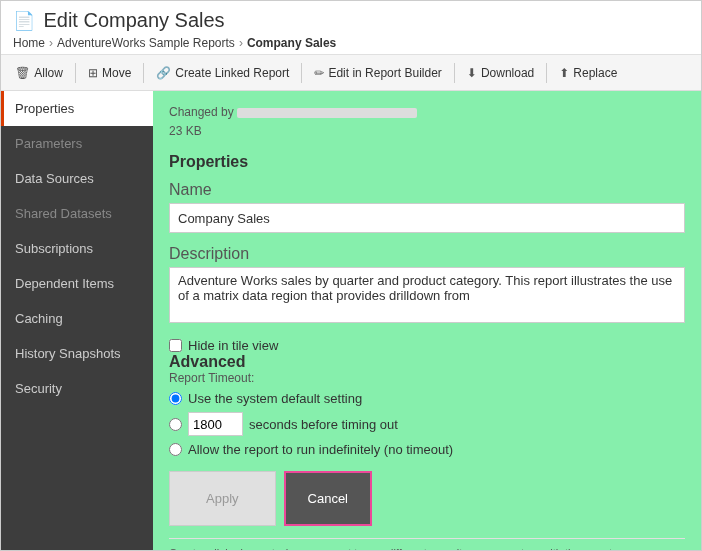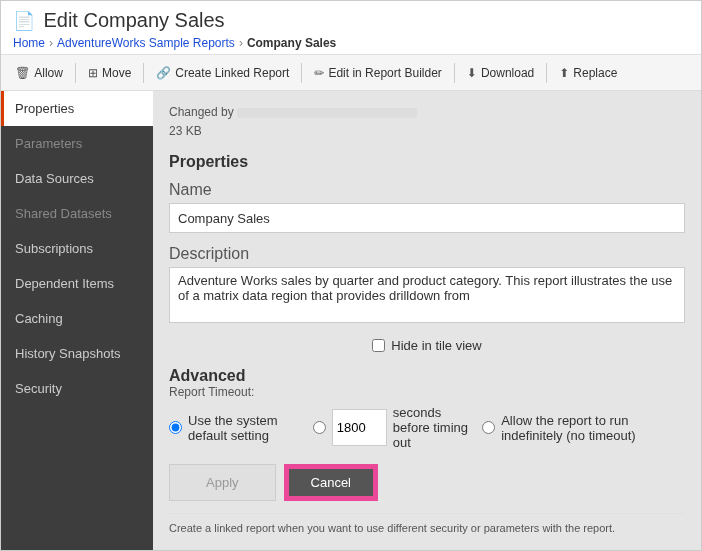--- a/index.html
+++ b/index.html
@@ -5,66 +5,66 @@
     * { box-sizing: border-box; margin: 0; padding: 0; }
     body { font-family: 'Segoe UI', Arial, sans-serif; font-size: 13px; background: #fff; color: #333; width: 702px; height: 551px; overflow: hidden; }
 
     .app-container { width: 702px; height: 551px; display: flex; flex-direction: column; border: 1px solid #ccc; }
 
     
     .header { background: #fff; padding: 8px 12px 4px 12px; border-bottom: 1px solid #e0e0e0; }
     .page-title { font-size: 20px; font-weight: 300; color: #333; display: flex; align-items: center; gap: 8px; margin-bottom: 4px; }
     .page-title-icon { font-size: 18px; color: #555; }
     .breadcrumb { font-size: 12px; color: #555; display: flex; align-items: center; gap: 4px; }
-    .breadcrumb a { color: #1d4ed8; text-decoration: none; }
+    .breadcrumb a { color: #404040; text-decoration: none; }
     .breadcrumb-sep { color: #888; }
     .breadcrumb-current { color: #333; font-weight: 600; }
 
     
     .toolbar { background: #f5f5f5; border-bottom: 1px solid #ddd; display: flex; align-items: center; padding: 0 4px; height: 36px; gap: 0; }
     .toolbar-btn { display: flex; align-items: center; gap: 4px; padding: 5px 10px; border: none; background: transparent; cursor: pointer; font-size: 12px; color: #333; height: 36px; white-space: nowrap; }
     .toolbar-btn .btn-icon { font-size: 12px; color: #555; }
     .toolbar-divider { width: 1px; background: #ccc; height: 20px; margin: 0 2px; }
 
     
     .body-container { display: flex; flex: 1; overflow: hidden; }
 
     
     .sidebar { width: 152px; background: #3d3d3d; flex-shrink: 0; display: flex; flex-direction: column; }
     .sidebar-item { padding: 10px 14px; color: #ccc; cursor: pointer; font-size: 13px; }
     .sidebar-item.active { background: #fff; color: #333; border-left: 3px solid #d83b01; padding-left: 11px; }
     .sidebar-item.disabled { color: #888; cursor: default; }
 
     
-    .main-content { flex: 1; overflow-y: auto; padding: 12px 16px; background: #e5e5e5; }
+    .main-content { flex: 1; overflow-y: auto; padding: 12px 16px; background: #86efac; }
 
     .meta-info { font-size: 12px; color: #555; margin-bottom: 12px; line-height: 1.6; }
     .meta-blur { display: inline-block; width: 180px; height: 10px; background: #ddd; border-radius: 2px; vertical-align: middle; }
 
     .section-title { font-size: 16px; font-weight: 600; color: #333; margin-bottom: 10px; }
 
     .form-group { margin-bottom: 12px; }
     .form-label { font-size: 16px; color: #555; margin-bottom: 4px; display: block; }
     .form-input { width: 100%; border: 1px solid #ccc; padding: 5px 8px; font-size: 13px; color: #333; height: 30px; outline: none; }
     .form-textarea { width: 100%; border: 1px solid #ccc; padding: 5px 8px; font-size: 13px; color: #333; height: 56px; resize: none; outline: none; font-family: inherit; }
 
-    .checkbox-row { display: flex; align-items: center; gap: 6px; margin-bottom: 14px; font-size: 13px; justify-content: center; }
+    .checkbox-row { display: flex; align-items: center; gap: 6px; font-size: 13px; }
     .checkbox-row input[type="checkbox"] { cursor: pointer; }
 
     .advanced-title { font-size: 16px; font-weight: 600; color: #333; }
     .report-timeout-label { font-size: 12px; color: #555; margin-bottom: 6px; }
 
-    .radio-group { display: flex; flex-direction: row; gap: 6px; margin-bottom: 14px; }
+    .radio-group { display: flex; flex-direction: column; gap: 6px; margin-bottom: 14px; }
     .radio-row { display: flex; align-items: center; gap: 6px; font-size: 13px; }
     .radio-row input[type="radio"] { cursor: pointer; }
-    .timeout-input { width: 55px; border: 1px solid #ccc; padding: 2px 4px; font-size: 13px; height: 37px; outline: none; }
+    .timeout-input { width: 55px; border: 1px solid #ccc; padding: 2px 4px; font-size: 13px; height: 24px; outline: none; }
 
     .button-row { display: flex; gap: 8px; margin-bottom: 12px; }
     .btn-apply { background: #e0e0e0; border: 1px solid #ccc; color: #999; padding: 6px 36px; font-size: 13px; cursor: default; }
-    .btn-cancel { background: #555; border: 5px solid #ec4899; color: #fff; padding: 6px 22px; font-size: 13px; cursor: pointer; }
+    .btn-cancel { background: #555; border: 2px solid #ec4899; color: #fff; padding: 18px 22px; font-size: 13px; cursor: pointer; }
 
     .footer-note { font-size: 11px; color: #555; border-top: 1px solid #e0e0e0; padding-top: 8px; }
   </style>
 </head>
 <body>
 
 <div class="app-container">
 
   <div class="header">
     <div class="page-title">

